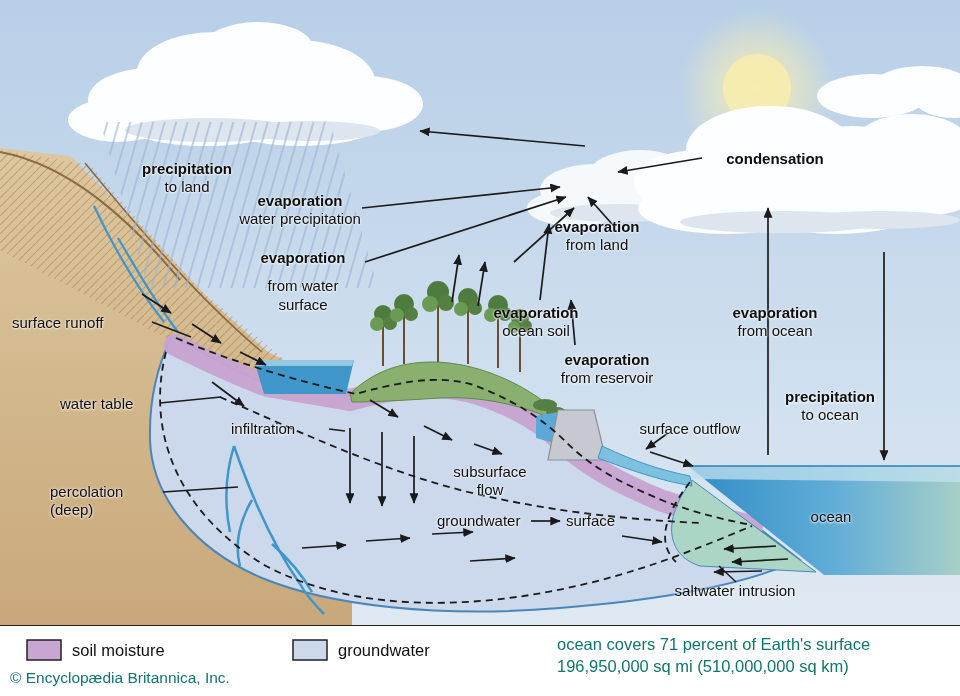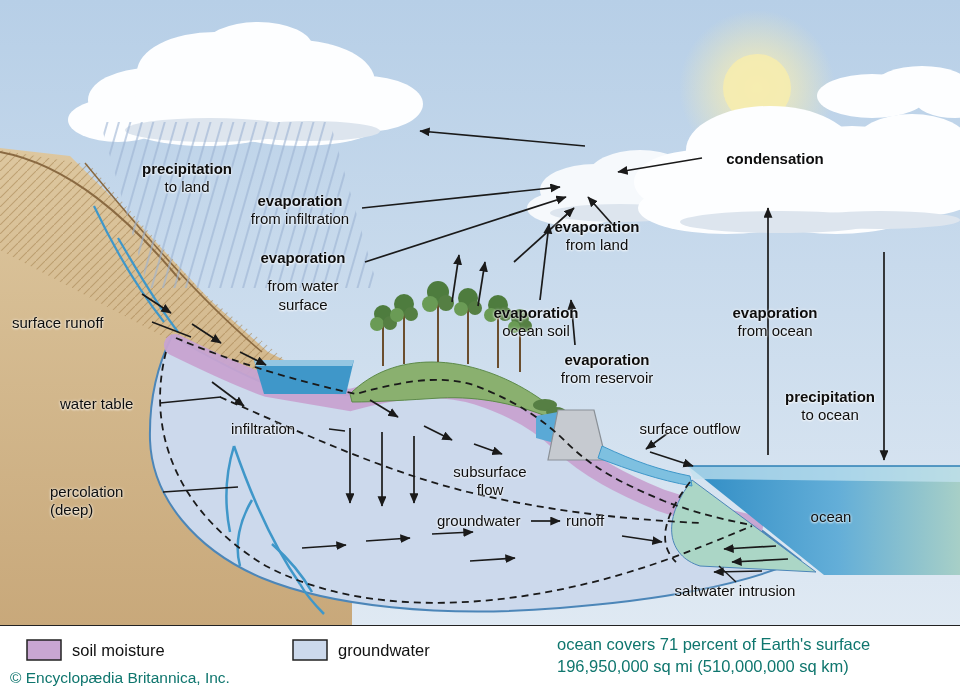--- a/index.html
+++ b/index.html
@@ -235,21 +235,21 @@
     </g>
   </svg>
 
   <div class="lbl c" style="left:187px;top:160px">
     <span class="b blk">precipitation</span>
     <span class="blk">to land</span>
   </div>
 
   <div class="lbl c" style="left:300px;top:192px">
     <span class="b blk">evaporation</span>
-    <span class="blk">from infiltration</span>
+    <span class="blk">water precipitation</span>
   </div>
 
   <div class="lbl c" style="left:303px;top:249px">
     <span class="b blk">evaporation</span>
     <span class="blk wrap" style="width:96px">from water surface</span>
   </div>
 
 
   <div class="lbl c" style="left:597px;top:218px">
     <span class="b blk">evaporation</span>
@@ -303,21 +303,21 @@
 
   <div class="lbl c" style="left:690px;top:420px">
     <span>surface outflow</span>
   </div>
 
   <div class="lbl" style="left:437px;top:512px">
     <span>groundwater</span>
   </div>
 
   <div class="lbl" style="left:566px;top:512px">
-    <span>runoff</span>
+    <span>surface</span>
   </div>
 
   <div class="lbl c" style="left:831px;top:508px">
     <span>ocean</span>
   </div>
 
   <div class="lbl c" style="left:735px;top:582px">
     <span>saltwater intrusion</span>
   </div>
 

